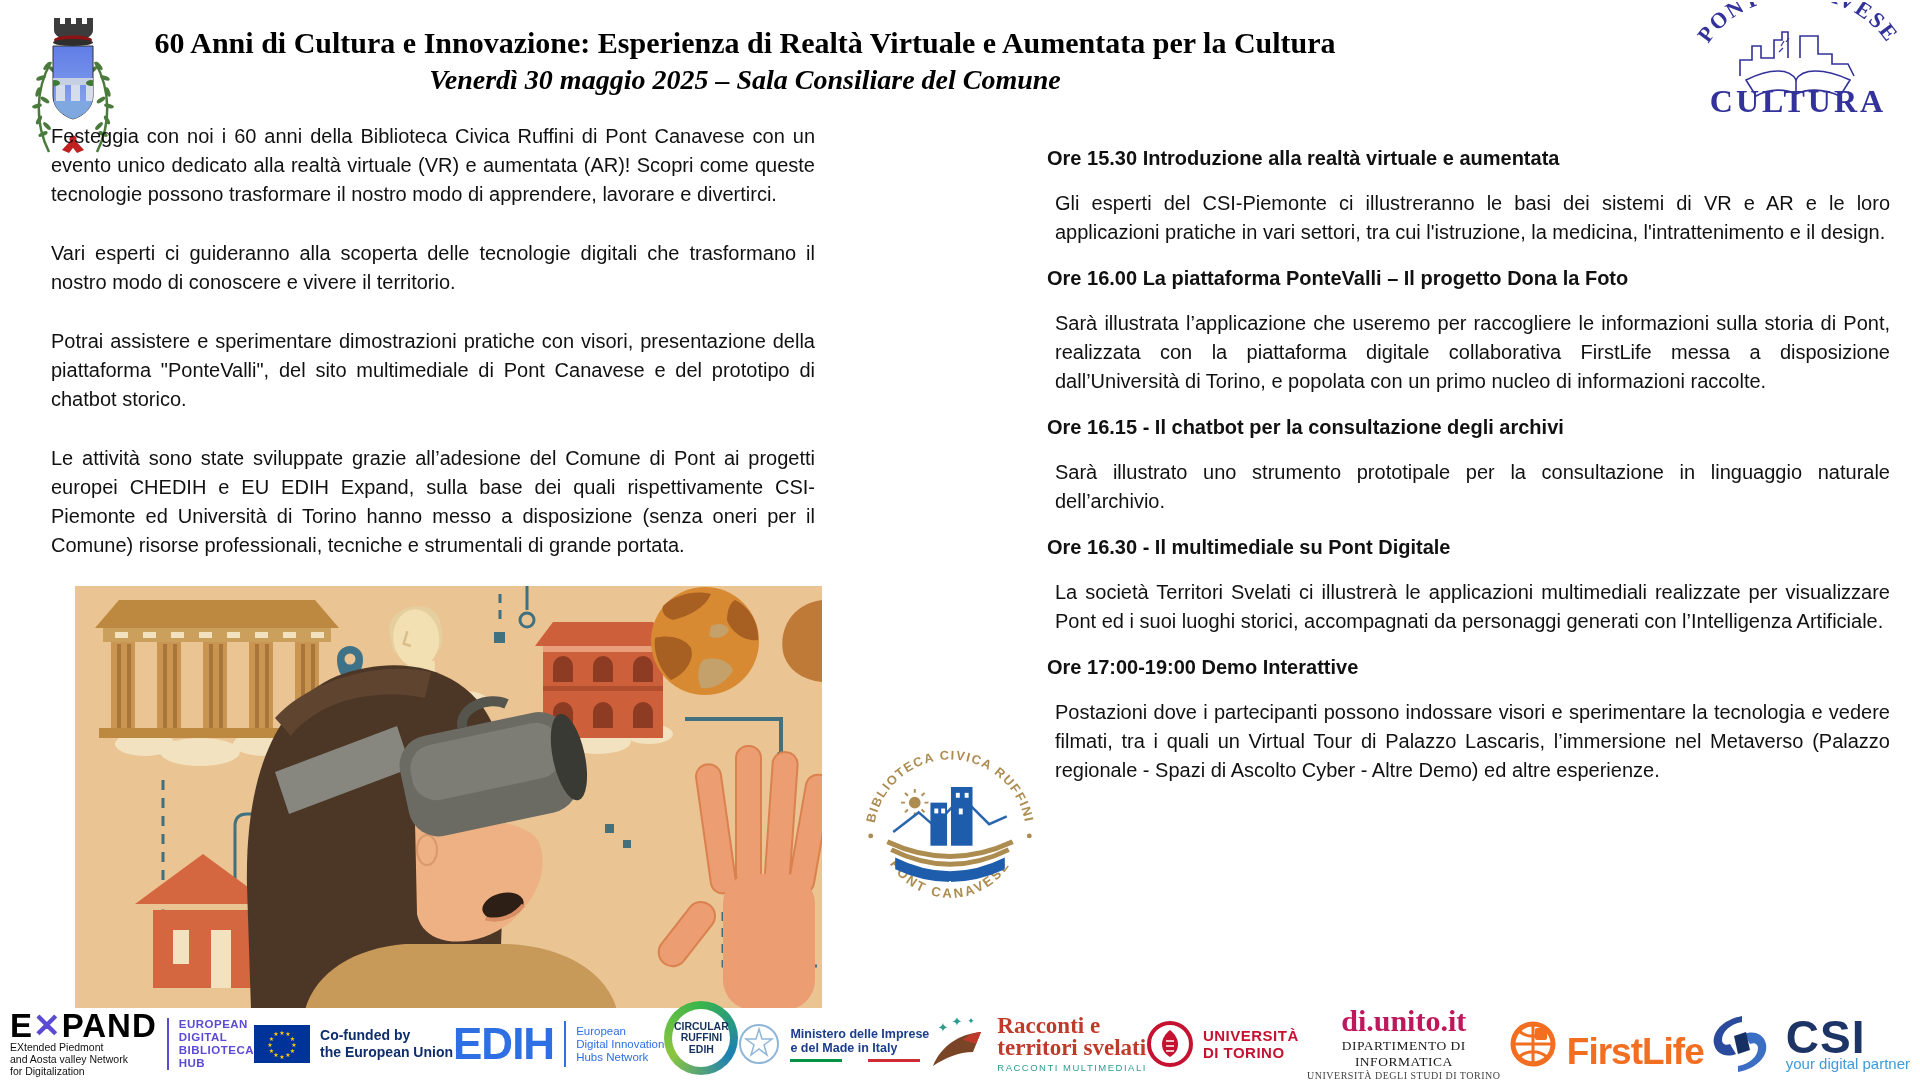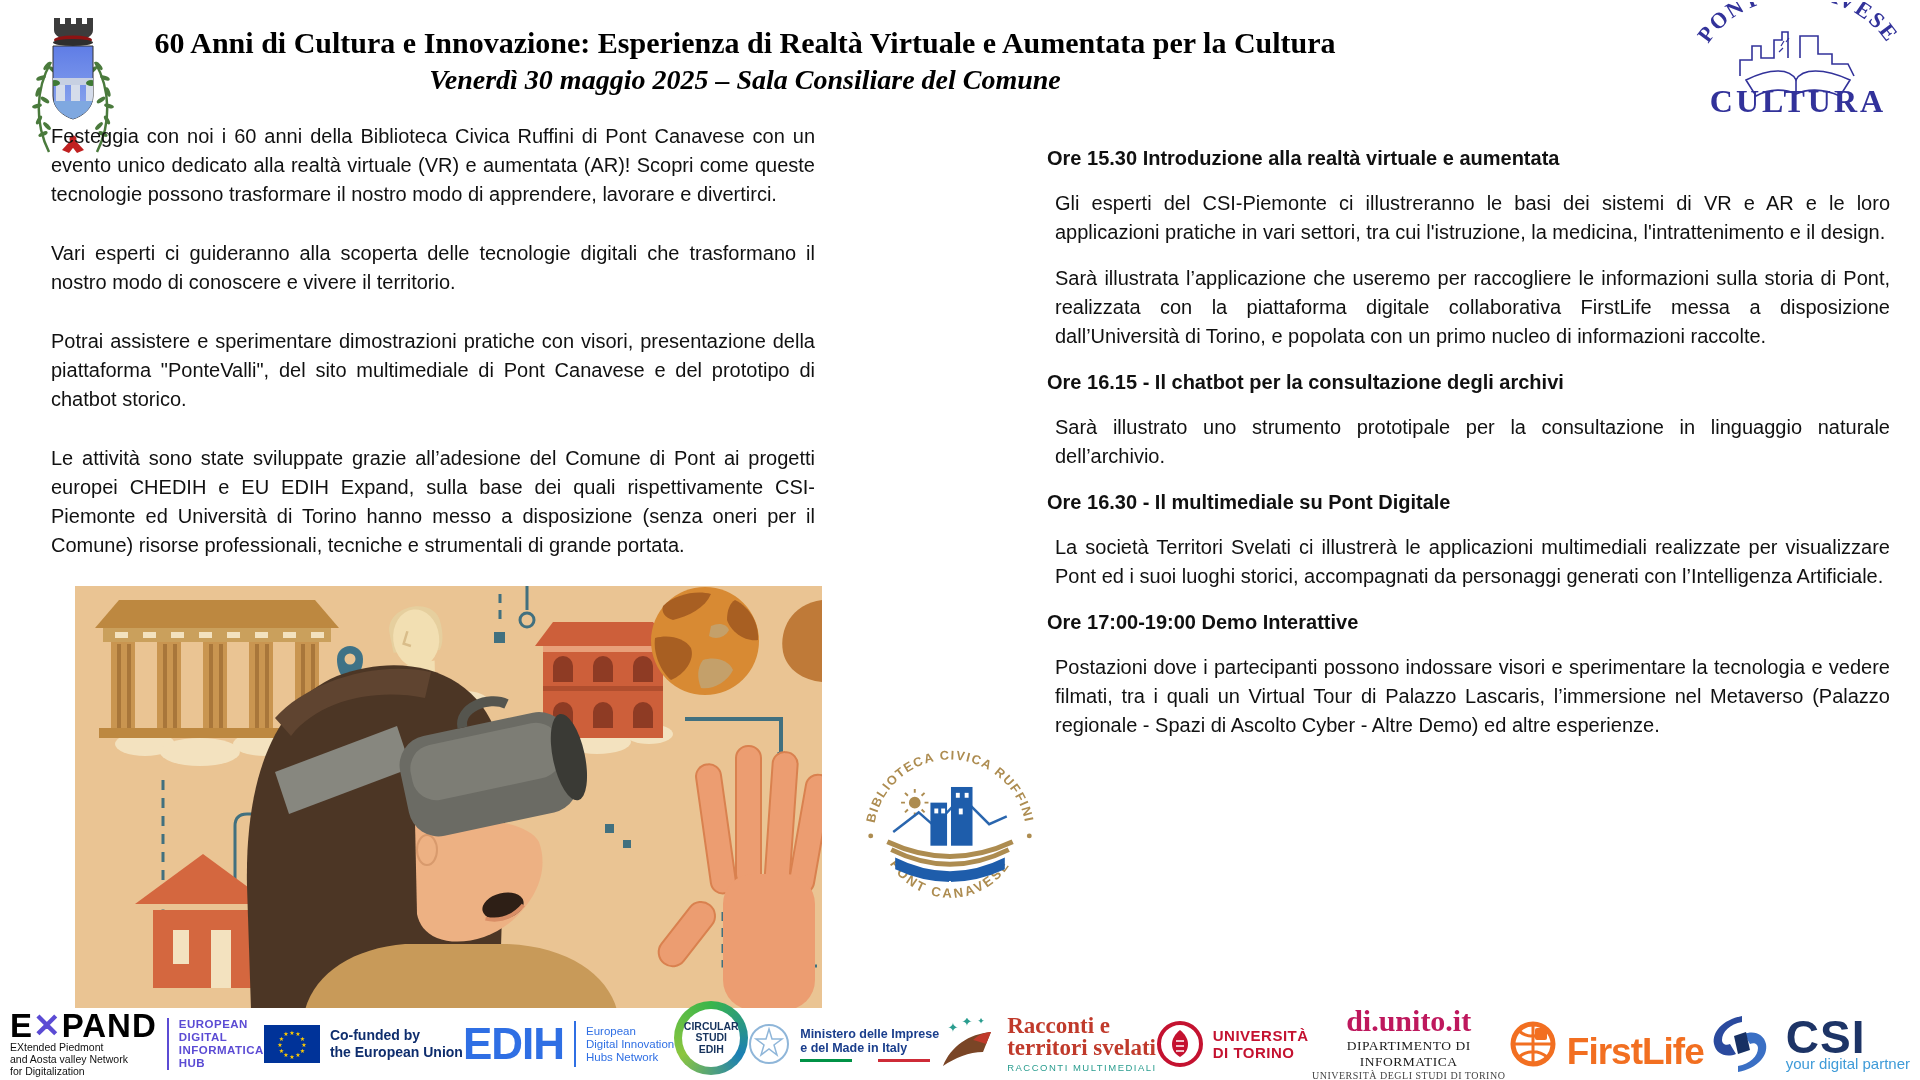--- a/index.html
+++ b/index.html
@@ -148,20 +148,21 @@
   <div class="col-left">
     <p>Festeggia con noi i 60 anni della Biblioteca Civica Ruffini di Pont Canavese con un evento unico dedicato alla realtà virtuale (VR) e aumentata (AR)! Scopri come queste tecnologie possono trasformare il nostro modo di apprendere, lavorare e divertirci.</p>
     <p>Vari esperti ci guideranno alla scoperta delle tecnologie digitali che trasformano il nostro modo di conoscere e vivere il territorio.</p>
     <p>Potrai assistere e sperimentare dimostrazioni pratiche con visori, presentazione della piattaforma "PonteValli", del sito multimediale di Pont Canavese e del prototipo di chatbot storico.</p>
     <p>Le attività sono state sviluppate grazie all’adesione del Comune di Pont ai progetti europei CHEDIH e EU EDIH Expand, sulla base dei quali rispettivamente CSI-Piemonte ed Università di Torino hanno messo a disposizione (senza oneri per il Comune) risorse professionali, tecniche e strumentali di grande portata.</p>
   </div>
 
   <div class="col-right">
     <p class="sched-title">Ore 15.30 Introduzione alla realtà virtuale e aumentata</p>
     <p class="sched-desc">Gli esperti del CSI-Piemonte ci illustreranno le basi dei sistemi di VR e AR e le loro applicazioni pratiche in vari settori, tra cui l'istruzione, la medicina, l'intrattenimento e il design.</p>
+    <p class="sched-title">Ore 16.00 La piattaforma PonteValli – Il progetto Dona la Foto</p>
     <p class="sched-desc">Sarà illustrata l’applicazione che useremo per raccogliere le informazioni sulla storia di Pont, realizzata con la piattaforma digitale collaborativa FirstLife messa a disposizione dall’Università di Torino, e popolata con un primo nucleo di informazioni raccolte.</p>
     <p class="sched-title">Ore 16.15  - Il chatbot per la consultazione degli archivi</p>
     <p class="sched-desc">Sarà illustrato uno strumento prototipale per la consultazione in linguaggio naturale dell’archivio.</p>
     <p class="sched-title">Ore 16.30  - Il multimediale su Pont Digitale</p>
     <p class="sched-desc">La società Territori Svelati ci illustrerà le applicazioni multimediali realizzate per visualizzare Pont ed i suoi luoghi storici, accompagnati da personaggi generati con l’Intelligenza Artificiale.</p>
     <p class="sched-title">Ore 17:00-19:00 Demo Interattive</p>
     <p class="sched-desc">Postazioni dove i partecipanti possono indossare visori e sperimentare la tecnologia e vedere filmati, tra i quali un Virtual Tour di Palazzo Lascaris, l’immersione nel Metaverso (Palazzo regionale -  Spazi di Ascolto Cyber - Altre Demo) ed altre esperienze.</p>
   </div>
 
   <svg class="illustration" width="747" height="424" viewBox="0 0 747 424">
@@ -356,21 +357,21 @@
       <div class="stack">
         <div class="expand-big"><span>E</span><span class="expand-x">✕</span><span>PAND</span></div>
         <div class="expand-sub">EXtended Piedmont</div>
         <div class="expand-sub">and Aosta valley Network</div>
         <div class="expand-sub">for Digitalization</div>
       </div>
       <div class="vdiv"></div>
       <div class="stack edih-hub-txt">
         <span>EUROPEAN</span>
           <span>DIGITAL</span>
-        <span>INFORMATICA</span>
+        <span>BIBLIOTECA</span>
           <span>HUB</span>
       </div>
     </div>
 
     <div class="lb-item">
       <svg width="56" height="38" viewBox="0 0 56 38">
         <rect width="56" height="38" fill="#003399"></rect>
         <g fill="#ffcc00" font-size="6" text-anchor="middle">
           <text x="28" y="9.5">★</text>
             <text x="34" y="11">★</text>
@@ -399,21 +400,21 @@
         <span>European</span>
           <span>Digital Innovation</span>
           <span>Hubs Network</span>
       </div>
     </div>
 
     <div class="lb-item">
       <div class="ch-ring">
         <div class="ch-inner">
           <div><span>CIRCULAR</span><br>
-               <span>STUDI</span><br>
+               <span>RUFFINI</span><br>
                <span>EDIH</span></div>
         </div>
       </div>
     </div>
 
     <div class="lb-item">
       <svg width="42" height="42" viewBox="0 0 42 42">
         <circle cx="21" cy="21" r="19" fill="none" stroke="#8fb6d9" stroke-width="2"></circle>
         <path d="M21,6 L24,16 L34,16 L26,22 L29,32 L21,26 L13,32 L16,22 L8,16 L18,16 Z" fill="none" stroke="#8fb6d9" stroke-width="1.5"></path>
       </svg>

